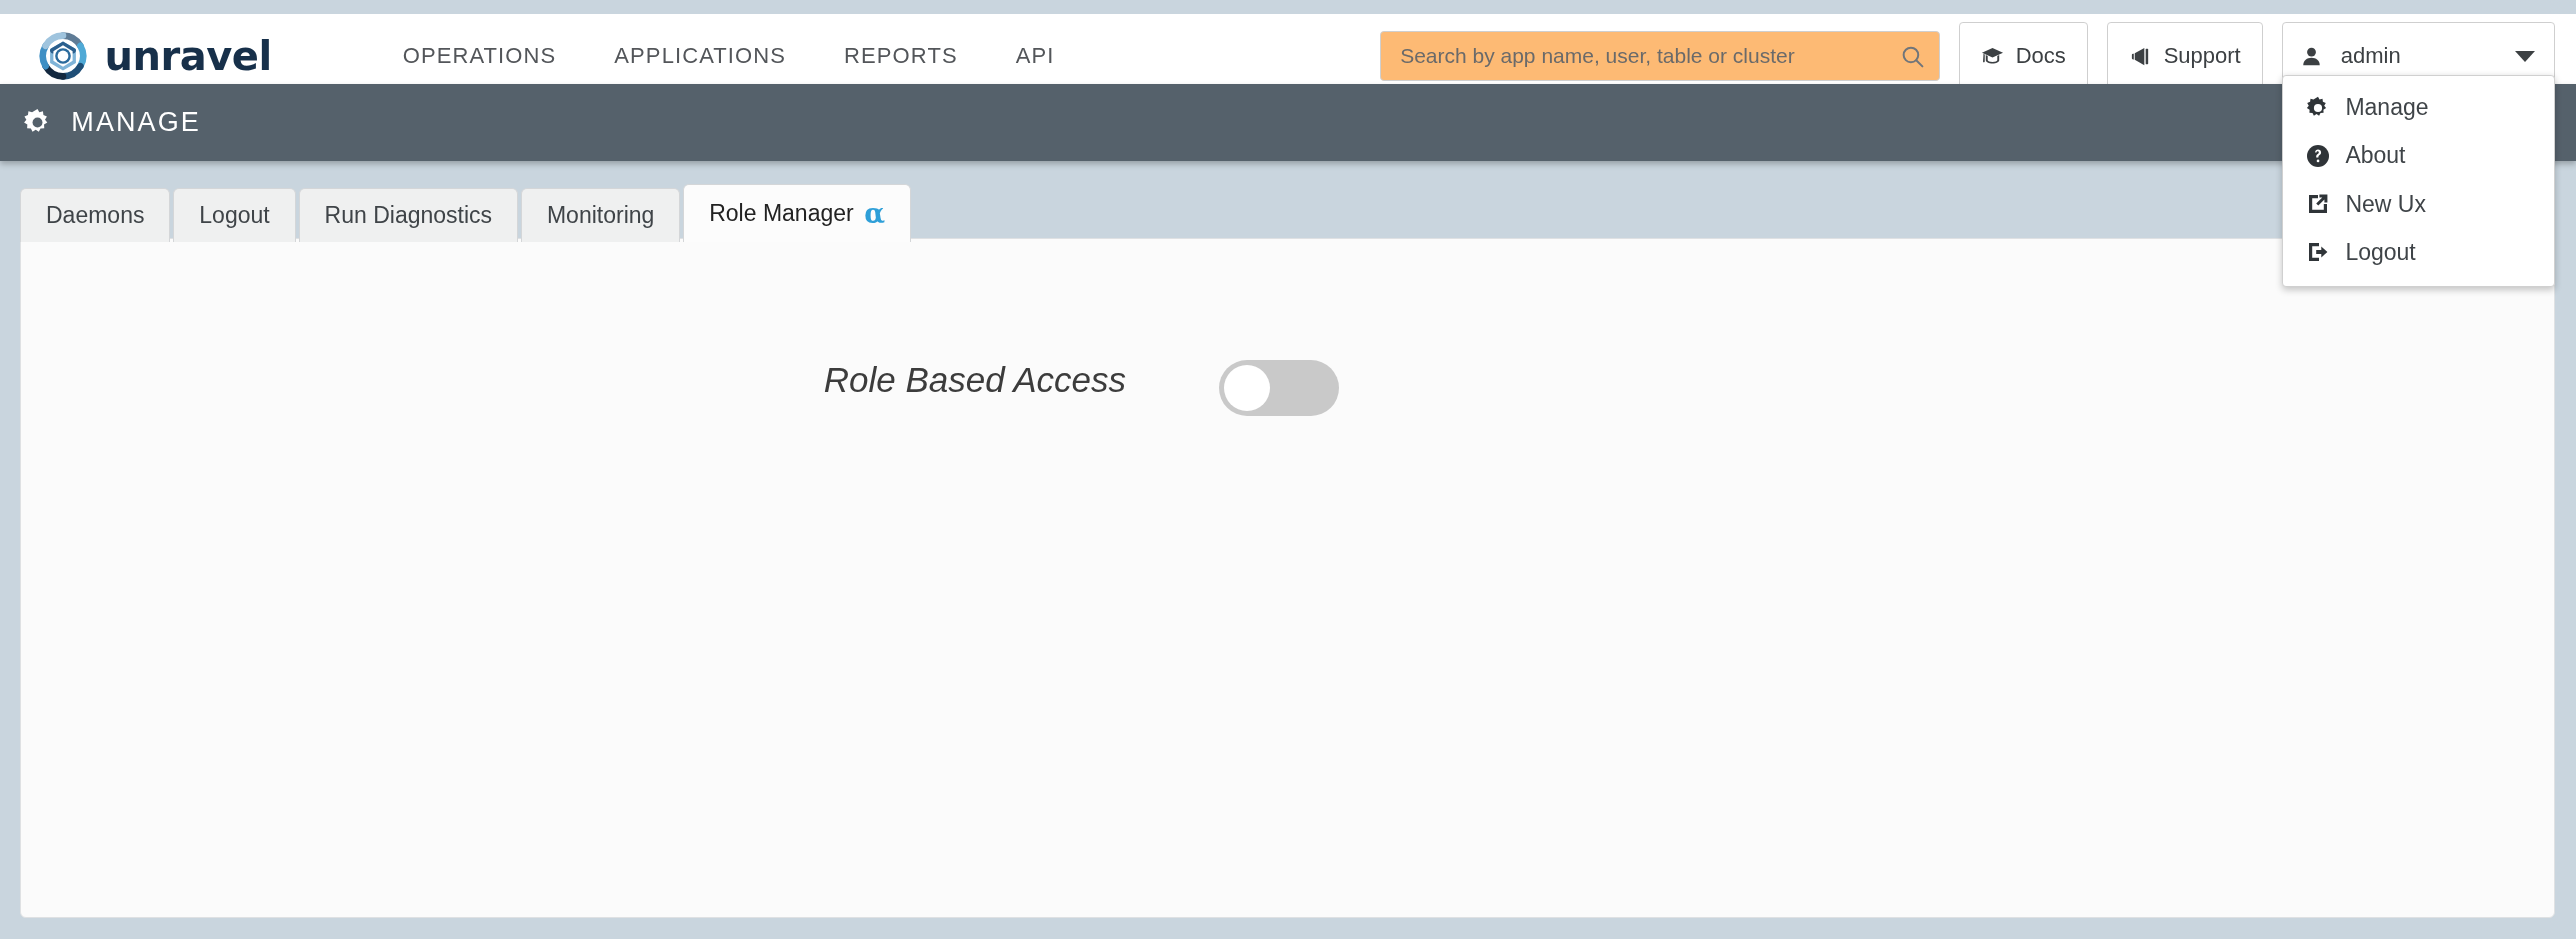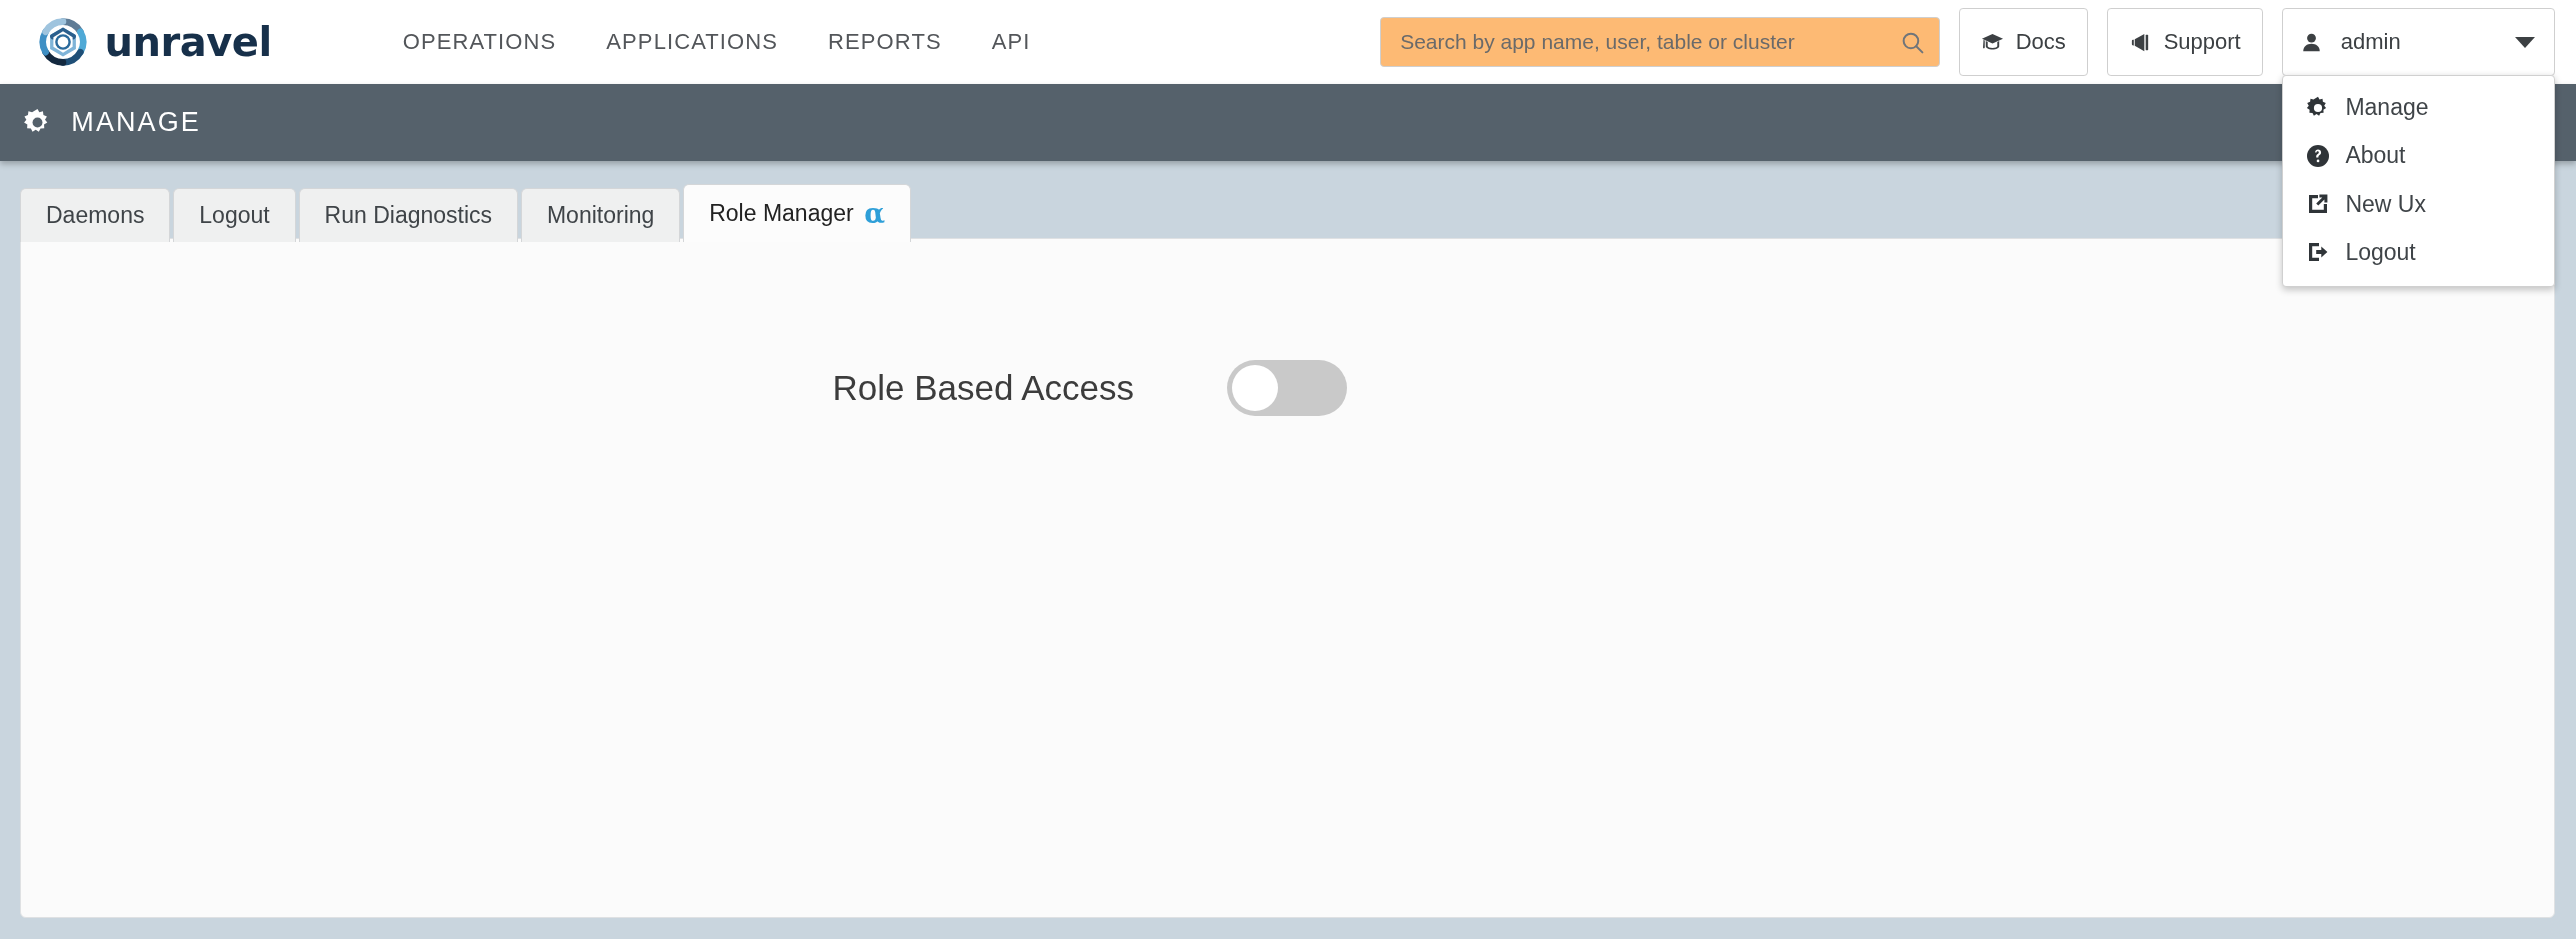--- a/index.html
+++ b/index.html
@@ -11,21 +11,21 @@
     height: 940px;
     background: #c9d5de;
     font-family: "Liberation Sans", sans-serif;
     overflow: hidden;
     position: relative;
   }
 
   
   .topbar {
     position: absolute;
-    top: 0; left: 0;
+    top: 14px; left: 0;
     width: 2576px;
     height: 84px;
     background: #ffffff;
     display: flex;
     align-items: center;
     box-sizing: border-box;
   }
 
   .brand {
     display: flex;
@@ -44,21 +44,21 @@
     color: #17304a;
     margin-left: 11.6px;
     letter-spacing: -0.5px;
     font-family: "DejaVu Sans", sans-serif;
   }
 
   .mainnav {
     display: flex;
     align-items: flex-end;
     margin-left: 106px;
-    gap: 0px;
+    gap: 8px;
   }
   .mainnav-item {
     font-size: 22px;
     color: #53565a;
     letter-spacing: 1.1px;
     padding: 9.6px 25px;
     cursor: pointer;
     white-space: nowrap;
   }
 
@@ -223,24 +223,24 @@
     height: 680px;
     background: #fbfbfb;
     border: 1px solid #dfe1e3;
     border-radius: 0 4.8px 5.8px 5.8px;
     box-sizing: border-box;
   }
 
   .rba-row {
     position: absolute;
     top: 121px;
-    left: 8px;
+    left: 0;
     width: 100%;
     display: flex;
-    align-items: center;
+    font-style: italic;
   }
   .rba-label {
     width: 1105px;
     text-align: right;
     font-size: 35px;
     color: #3c3c3c;
     font-weight: 400;
   }
   .toggle {
     margin-left: 93px;

